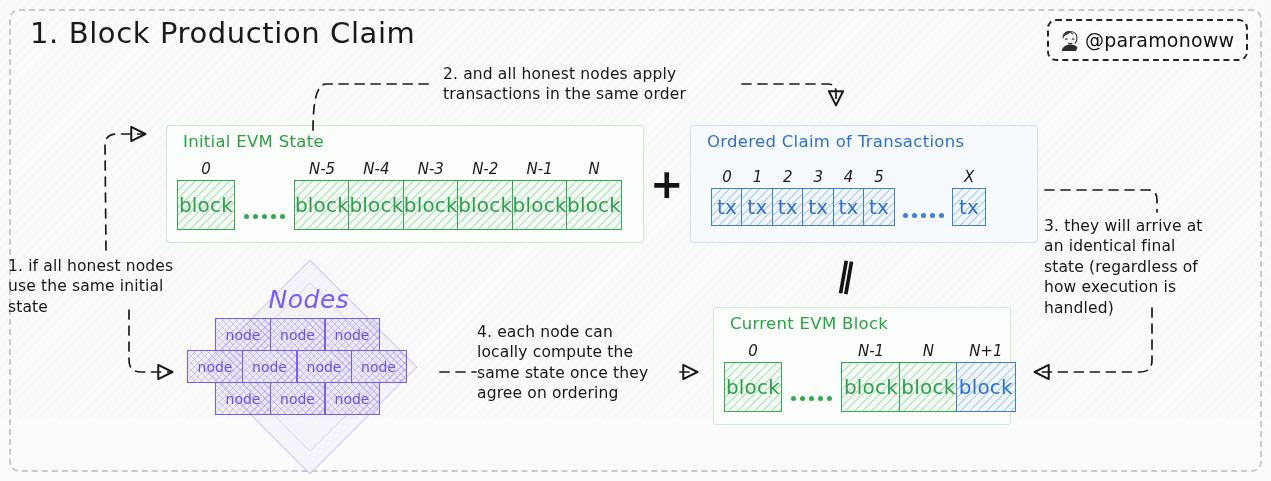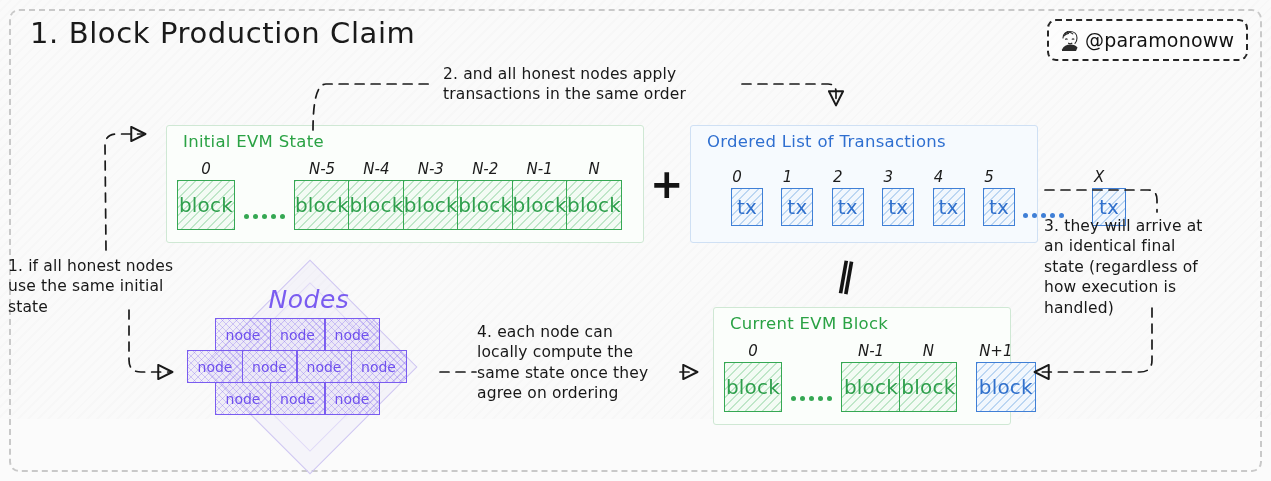--- a/index.html
+++ b/index.html
@@ -61,21 +61,20 @@
   }
   .cell.g{
     border:1.6px solid #35a853;color:#2e9f4c;
     background-color:#f3fbf4;
     background-image:repeating-linear-gradient(135deg,#bfe6c8 0 1.2px,rgba(0,0,0,0) 1.2px 6px);
   }
   .cell.b{
     border:1.6px solid #3f7fd6;color:#3070cc;
     background-color:#f2f7fd;
     background-image:repeating-linear-gradient(135deg,#bcd6f2 0 1.2px,rgba(0,0,0,0) 1.2px 6px);
-    margin-left:20px;
   }
   .dots{display:flex;align-items:center;gap:4px;padding:0 9px 11px 9px;}
   .dots i{width:5px;height:5px;border-radius:50%;display:block;}
   .dots.g i{background:#35a853;}
   .dots.b i{background:#3f7fd6;}
 
   
   #nodes-cluster{position:absolute;left:178px;top:288px;width:262px;height:150px;}
   #nodes-diamond{
     position:absolute;left:50%;top:52%;width:150px;height:150px;
@@ -174,21 +173,21 @@
     </div>
     <div class="cellwrap" style="margin-left:-1.6px;">
       <span class="celllabel">N</span>
       <span class="cell g" style="width:56px;height:50px;">block</span>
     </div>
   </div>
 
   <div class="op" id="op-plus">+</div>
 
   <div class="panel blue" style="left:690px;top:125px;width:348px;height:118px;">
-    <div class="panel-title">Ordered List of Transactions</div>
+    <div class="panel-title">Ordered Claim of Transactions</div>
   </div>
   <div class="cellrow" style="left:711px;top:170px;">
     <div class="cellwrap">
       <span class="celllabel">0</span>
       <span class="cell b" style="width:32px;height:38px;">tx</span>
     </div>
     <div class="cellwrap" style="margin-left:-1.6px;">
       <span class="celllabel">1</span>
       <span class="cell b" style="width:32px;height:38px;">tx</span>
     </div>

